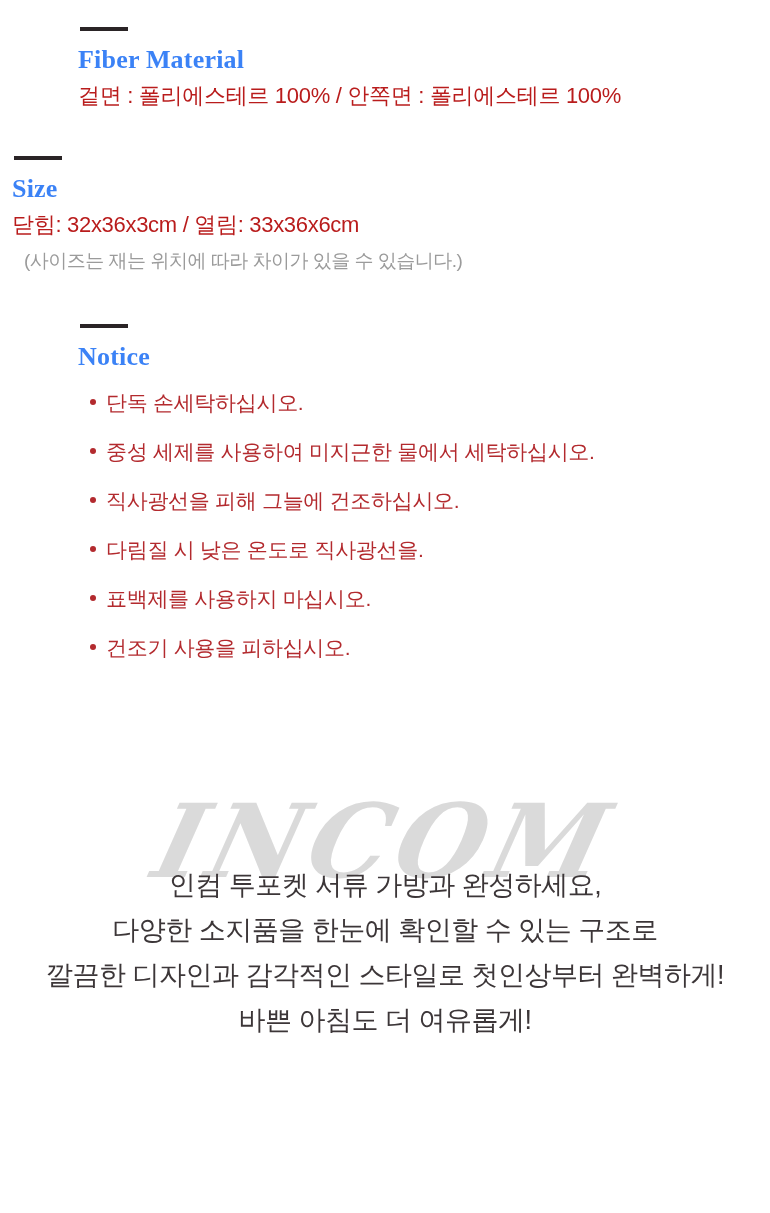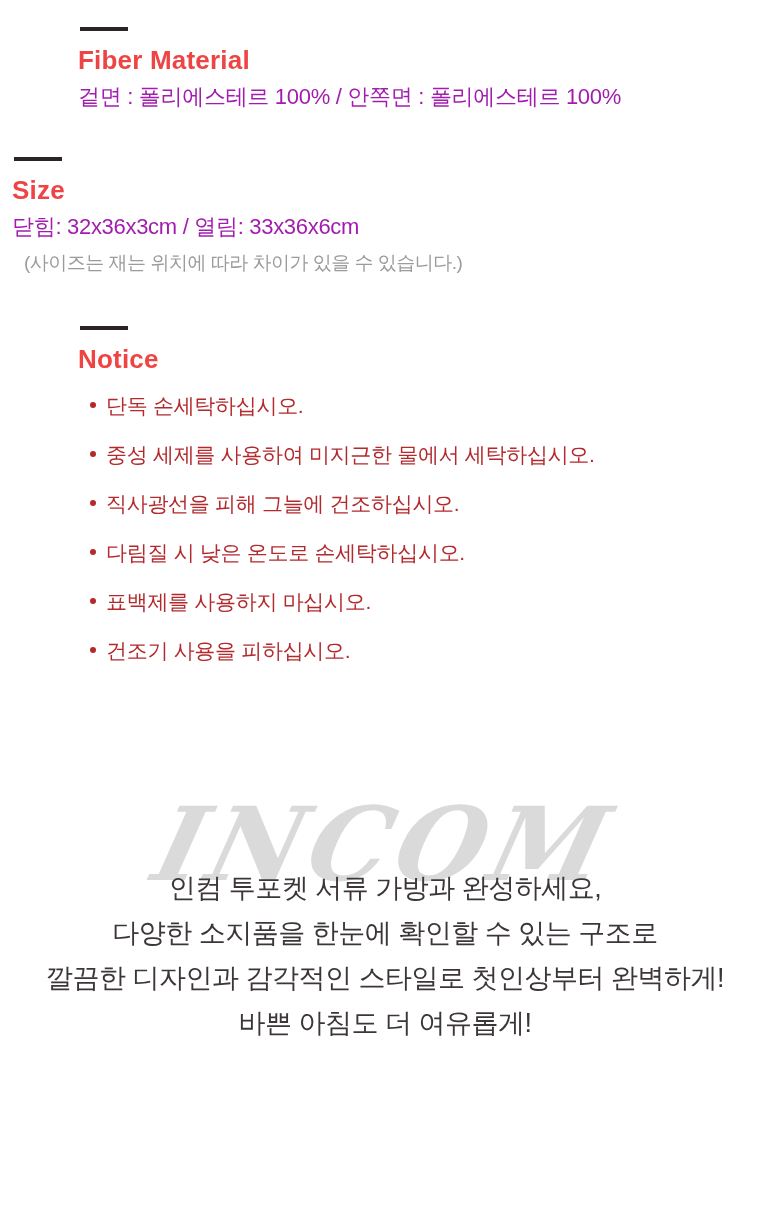--- a/index.html
+++ b/index.html
@@ -23,27 +23,28 @@
     width: 48px;
     height: 4px;
     background: #2a2426;
     margin-left: 2px;
   }
   .section-title {
     margin: 14px 0 6px 0;
     font-size: 26px;
     font-weight: 600;
     letter-spacing: 0.2px;
-    color: #ef4444;
+    color: #3b82f6;
+    font-family: Liberation Serif, serif;
   }
   .section-body {
     margin: 0;
     font-size: 22px;
     font-weight: 400;
-    color: #a21caf;
+    color: #b91c1c;
     letter-spacing: -0.3px;
   }
   .section-note {
     margin: 8px 0 0 12px;
     font-size: 19px;
     color: #9b9b9b;
     letter-spacing: -0.5px;
   }
   #fiber-section { padding-top: 27px; }
   #size-section  { margin-top: 45px; padding-left: 12px; }
@@ -135,21 +136,21 @@
       <li class="notice-item">
           <span class="bullet"></span>
           <span>중성 세제를 사용하여 미지근한 물에서 세탁하십시오.</span>
         </li>
       <li class="notice-item">
           <span class="bullet"></span>
           <span>직사광선을 피해 그늘에 건조하십시오.</span>
         </li>
       <li class="notice-item">
           <span class="bullet"></span>
-          <span>다림질 시 낮은 온도로 손세탁하십시오.</span>
+          <span>다림질 시 낮은 온도로 직사광선을.</span>
         </li>
       <li class="notice-item">
           <span class="bullet"></span>
           <span>표백제를 사용하지 마십시오.</span>
         </li>
       <li class="notice-item">
           <span class="bullet"></span>
           <span>건조기 사용을 피하십시오.</span>
         </li>
     </ul>

